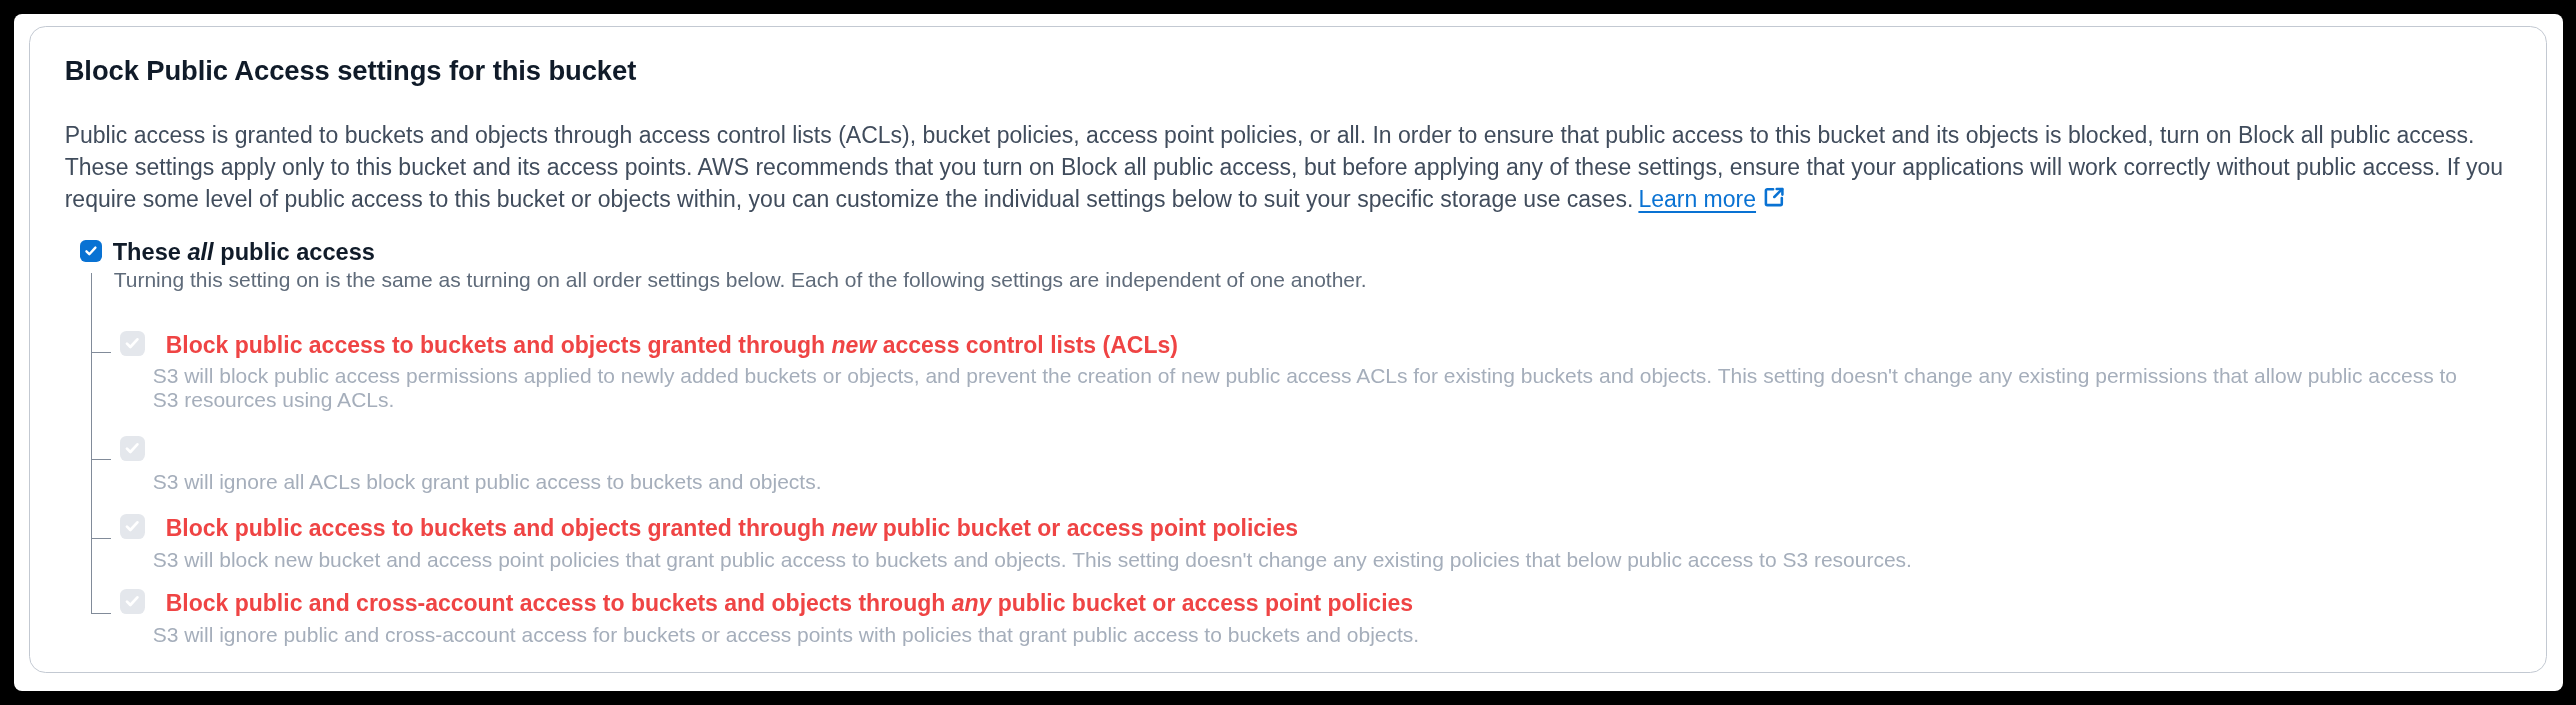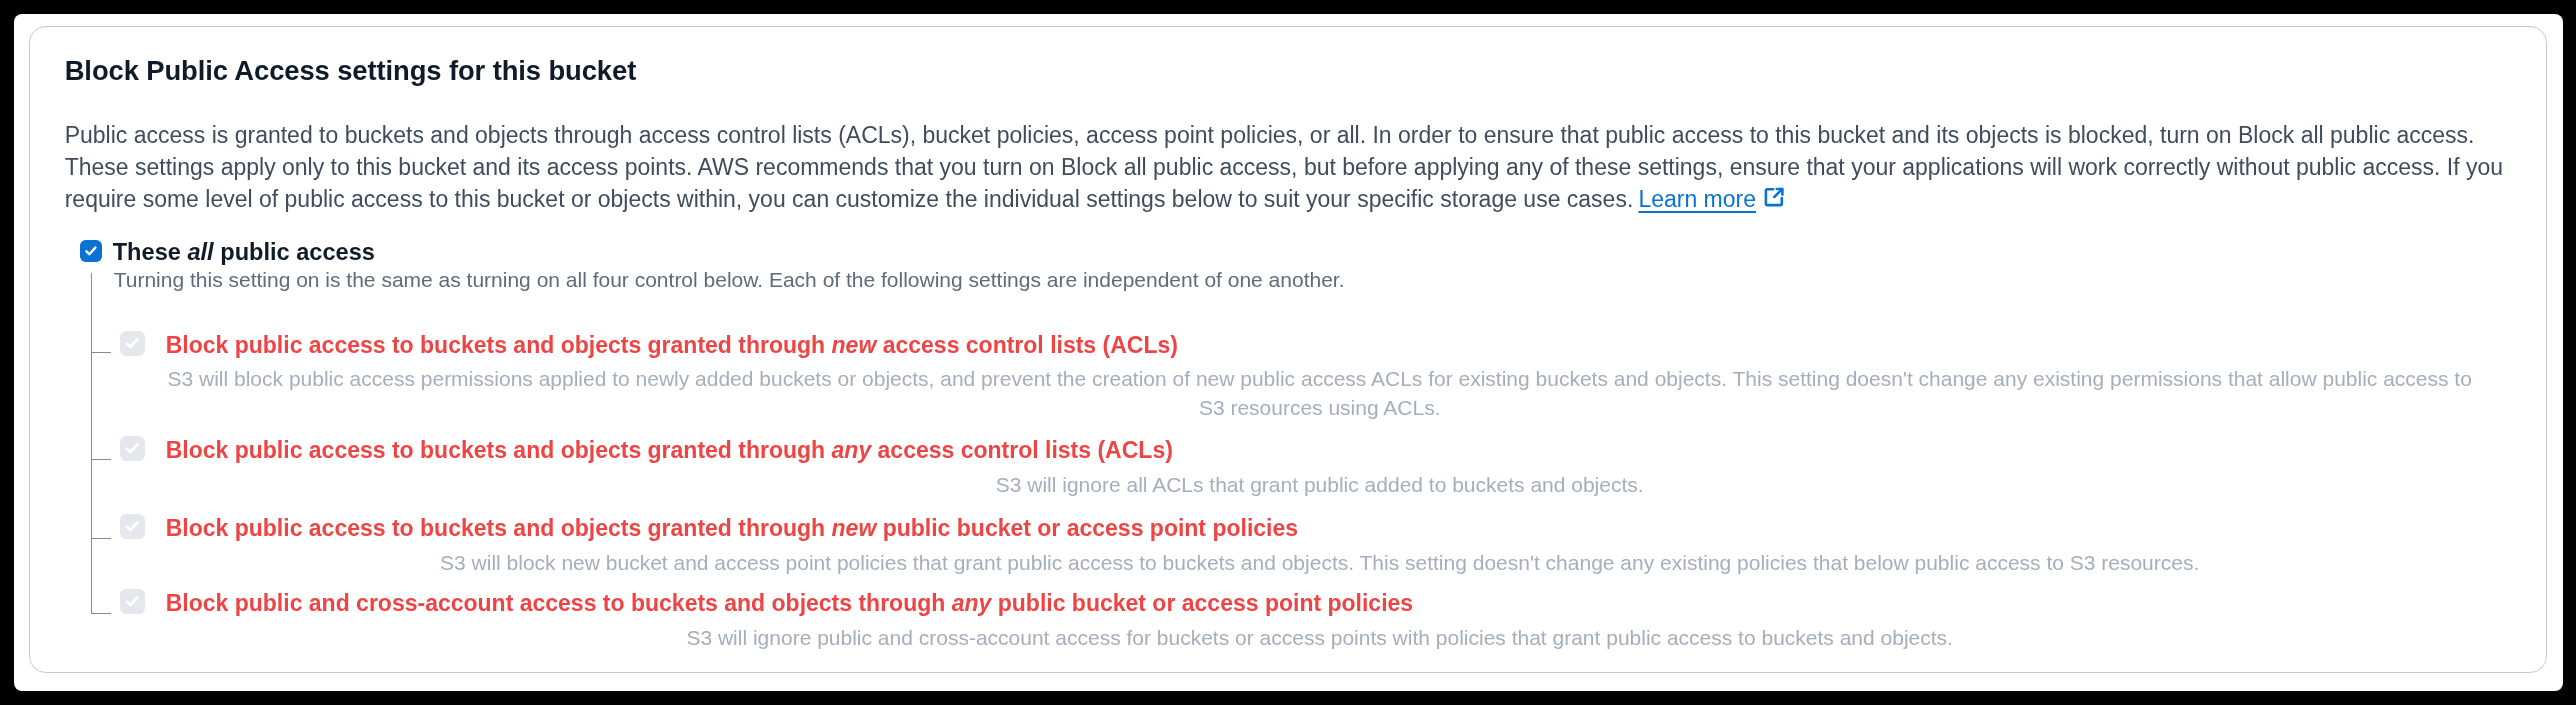--- a/index.html
+++ b/index.html
@@ -16,21 +16,21 @@
   .checkbox{width:22px;height:22px;border-radius:5.7px;background:#0972d3;display:flex;align-items:center;justify-content:center;box-sizing:border-box;}
   .checkbox.disabled{width:25.5px;height:25.5px;border-radius:6.4px;background:#e4e7ec;}
   .checkbox svg{width:72%;height:72%;}
   .master-box{left:50px;top:213px;}
   .master-label{left:83px;top:212px;font-size:23.6px;font-weight:700;color:#101b29;white-space:nowrap;}
   .master-help{left:84px;top:241px;font-size:21px;color:#5f6b7a;white-space:nowrap;}
   .tree-v{left:61px;top:246px;width:1.3px;height:340px;background:#818b99;}
   .tree-h{left:61px;width:20px;height:1.3px;background:#818b99;}
   .child-box{left:90px;}
   .child-title{left:136px;font-size:23px;font-weight:700;color:#ef4444;white-space:nowrap;}
-  .child-desc{left:123px;width:2334px;font-size:21px;line-height:29px;color:#a5aebb;text-align:center;}
+  .child-desc{left:123px;width:2334px;font-size:21px;line-height:24px;color:#a5aebb;}
   i{font-style:italic;}
 </style>
 </head>
 <body>
 
 <div class="stage">
   <div class="card">
     <div class="panel">
 
       <div class="abs page-title">Block Public Access settings for this bucket</div>
@@ -40,43 +40,42 @@
             <path d="M9.8 2.6h3.8v3.8" fill="none" stroke="#0972d3" stroke-width="1.7" stroke-linecap="round" stroke-linejoin="round"></path>
             <path d="M13.4 2.8L8.2 8" fill="none" stroke="#0972d3" stroke-width="1.7" stroke-linecap="round"></path>
           </svg></span></a></p>
 
       <div class="abs checkbox master-box" role="checkbox" aria-checked="true">
         <svg viewBox="0 0 24 24">
           <path d="M5.2 12.6l4.4 4.4 9.2-10" fill="none" stroke="#ffffff" stroke-width="3.6" stroke-linecap="round" stroke-linejoin="round"></path>
         </svg>
       </div>
       <div class="abs master-label"><span>These </span><i>all</i><span> public access</span></div>
-      <div class="abs master-help">Turning this setting on is the same as turning on all four control below. Each of the following settings are independent of one another.</div>
+      <div class="abs master-help">Turning this setting on is the same as turning on all order settings below. Each of the following settings are independent of one another.</div>
 
       <div class="abs tree-v"></div>
       <div class="abs tree-h" style="top:325px;"></div>
       <div class="abs tree-h" style="top:432px;"></div>
       <div class="abs tree-h" style="top:511px;"></div>
       <div class="abs tree-h" style="top:586px;"></div>
 
       <div class="abs checkbox disabled child-box" style="top:304px;" role="checkbox" aria-checked="true" aria-disabled="true">
         <svg viewBox="0 0 24 24">
             <path d="M5.2 12.6l4.4 4.4 9.2-10" fill="none" stroke="#ffffff" stroke-width="3.6" stroke-linecap="round" stroke-linejoin="round"></path>
           </svg>
       </div>
       <div class="abs child-title" style="top:305px;"><span>Block public access to buckets and objects granted through </span><i>new</i><span> access control lists (ACLs)</span></div>
       <div class="abs child-desc" style="top:337px;">S3 will block public access permissions applied to newly added buckets or objects, and prevent the creation of new public access ACLs for existing buckets and objects. This setting doesn't change any existing permissions that allow public access to S3 resources using ACLs.</div>
 
       <div class="abs checkbox disabled child-box" style="top:409px;" role="checkbox" aria-checked="true" aria-disabled="true">
         <svg viewBox="0 0 24 24">
             <path d="M5.2 12.6l4.4 4.4 9.2-10" fill="none" stroke="#ffffff" stroke-width="3.6" stroke-linecap="round" stroke-linejoin="round"></path>
           </svg>
       </div>
-      <div class="abs child-title" style="top:410px;"><span>Block public access to buckets and objects granted through </span><i>any</i><span> access control lists (ACLs)</span></div>
-      <div class="abs child-desc" style="top:443px;">S3 will ignore all ACLs that grant public added to buckets and objects.</div>
+      <div class="abs child-desc" style="top:443px;">S3 will ignore all ACLs block grant public access to buckets and objects.</div>
 
       <div class="abs checkbox disabled child-box" style="top:487px;" role="checkbox" aria-checked="true" aria-disabled="true">
         <svg viewBox="0 0 24 24">
             <path d="M5.2 12.6l4.4 4.4 9.2-10" fill="none" stroke="#ffffff" stroke-width="3.6" stroke-linecap="round" stroke-linejoin="round"></path>
           </svg>
       </div>
       <div class="abs child-title" style="top:488px;"><span>Block public access to buckets and objects granted through </span><i>new</i><span> public bucket or access point policies</span></div>
       <div class="abs child-desc" style="top:521px;">S3 will block new bucket and access point policies that grant public access to buckets and objects. This setting doesn't change any existing policies that below public access to S3 resources.</div>
 
       <div class="abs checkbox disabled child-box" style="top:562px;" role="checkbox" aria-checked="true" aria-disabled="true">

